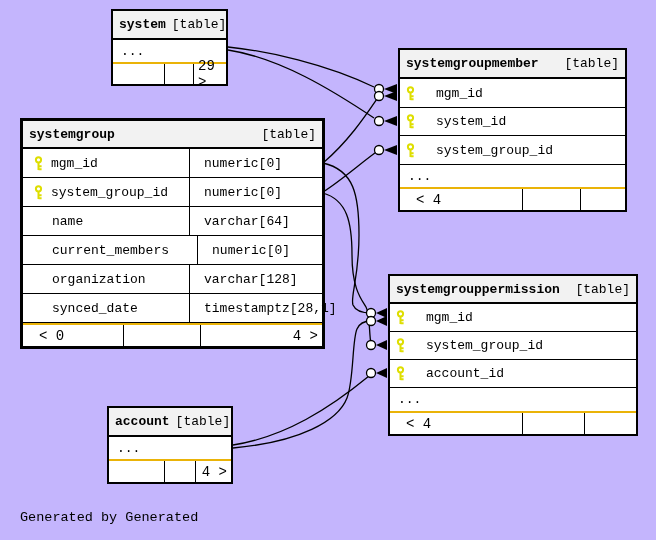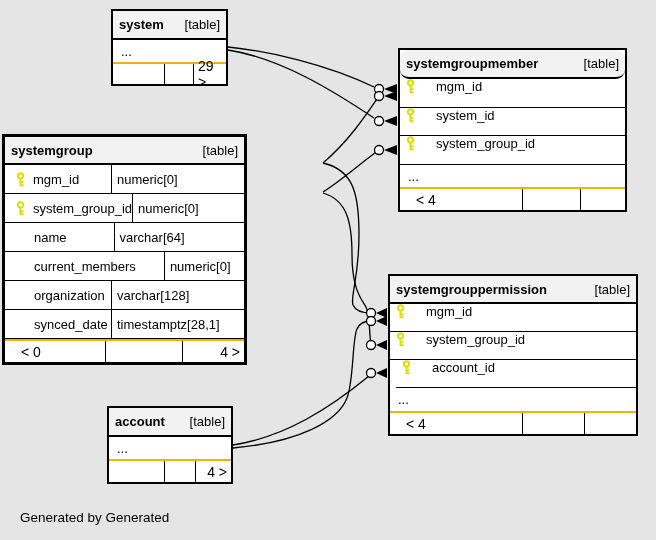--- a/index.html
+++ b/index.html
@@ -1,33 +1,33 @@
 <!DOCTYPE html>
 <html style="--key: #dede00; --hdr: #f2f2f2;"><head>
 <meta charset="utf-8">
 <style>
   html,body{margin:0;padding:0;background:#fff;}
   #canvas{
-    position:relative;width:656px;height:540px;background:#e5e5e5;overflow:hidden;
-    font-family:Liberation Sans, sans-serif;color:#000;
+    position:relative;width:656px;height:540px;background:#c4b5fd;overflow:hidden;
+    font-family:Liberation Mono, monospace;color:#000;
   }
   #edges{position:absolute;left:0;top:0;width:656px;height:540px;}
   .tbl{position:absolute;background:#fff;border:2px solid #000;box-sizing:border-box;font-size:13px;}
   .tbl--focus{border-width:3px;}
   .tbl-header{
     display:flex;justify-content:space-between;align-items:center;
     background:var(--hdr,#f2f2f2);border-bottom:2px solid #000;padding:0 6px;box-sizing:border-box;
   }
   .tbl-name{font-weight:bold;white-space:nowrap;}
   .tbl-tag{white-space:nowrap;margin-left:6px;}
-  .row{display:flex;align-items:flex-start;border-bottom:1px solid #000;box-sizing:border-box;}
+  .row{display:flex;align-items:center;border-bottom:1px solid #000;box-sizing:border-box;}
   .row:last-of-type{border-bottom:none;}
   .namecell{display:flex;align-items:center;flex:1;height:100%;box-sizing:border-box;padding-left:10px;}
   .namecell.nokey{padding-left:29px;}
-  .typecell{display:flex;align-items:center;height:100%;box-sizing:border-box;border-left:1px solid #000;padding-left:5px;}
+  .typecell{display:flex;align-items:center;height:100%;box-sizing:border-box;border-left:1px solid #000;padding-left:14px;}
   .keyicon{display:inline-flex;width:11px;margin-right:7px;flex:none;}
   .keyicon.wide{margin-left:5px;margin-right:20px;}
   .ellipsis{display:flex;align-items:center;padding-left:8px;box-sizing:border-box;}
   .tfoot{display:flex;border-top:2px solid #eab308;box-sizing:border-box;font-size:14px;padding-left:12px;}
   .tfoot .cell{display:flex;align-items:center;box-sizing:border-box;padding:0 4px;}
   .tfoot .cell + .cell{border-left:1px solid #000;}
   .tfoot .cell.right{justify-content:flex-end;}
   #note{position:absolute;left:20px;top:510px;font-size:13.5px;}
   svg.key{display:block;}
 </style>
@@ -76,21 +76,21 @@
     </div>
     <div class="ellipsis" style="height:22px;">...</div>
     <div class="tfoot" style="height:22px;">
       <div class="cell" style="width:39px;"></div>
       <div class="cell" style="width:29px;"></div>
       <div class="cell right" style="flex:1;">29 &gt;</div>
     </div>
   </div>
 
   <div class="tbl" style="left:398px;top:48px;width:229px;">
-    <div class="tbl-header" style="height:29px;border-radius:9px;">
+    <div class="tbl-header" style="height:29px;">
       <span class="tbl-name">systemgroupmember</span>
       <span class="tbl-tag">[table]</span>
     </div>
     <div class="row" style="height:29px;">
       <span class="keyicon wide">
         <svg class="key" width="11" height="15" viewBox="0 0 11 15">
             <circle cx="5.5" cy="3.8" r="2.6" fill="none" stroke="var(--key)" stroke-width="2"></circle>
             <path d="M5.5 6.4 L5.5 14 M5.5 10.3 L8.6 10.3 M5.5 13.2 L8.6 13.2" stroke="var(--key)" stroke-width="2" fill="none"></path>
           </svg>
       </span>
@@ -115,21 +115,21 @@
       <span>system_group_id</span>
     </div>
     <div class="ellipsis" style="height:22px;">...</div>
     <div class="tfoot" style="height:23px;">
       <div class="cell" style="width:110px;">&lt; 4</div>
       <div class="cell" style="width:58px;"></div>
       <div class="cell right" style="flex:1;"></div>
     </div>
   </div>
 
-  <div class="tbl tbl--focus" style="left:2px;top:118px;width:245px;margin-top:16px;">
+  <div class="tbl tbl--focus" style="left:20px;top:118px;width:305px;">
     <div class="tbl-header" style="height:28px;">
       <span class="tbl-name">systemgroup</span>
       <span class="tbl-tag">[table]</span>
     </div>
     <div class="row" style="height:29px;">
       <div class="namecell">
         <span class="keyicon">
           <svg class="key" width="11" height="15" viewBox="0 0 11 15">
               <circle cx="5.5" cy="3.8" r="2.6" fill="none" stroke="var(--key)" stroke-width="2"></circle>
               <path d="M5.5 6.4 L5.5 14 M5.5 10.3 L8.6 10.3 M5.5 13.2 L8.6 13.2" stroke="var(--key)" stroke-width="2" fill="none"></path>
@@ -198,21 +198,21 @@
     </div>
     <div class="row" style="height:28px;">
       <span class="keyicon wide">
         <svg class="key" width="11" height="15" viewBox="0 0 11 15">
             <circle cx="5.5" cy="3.8" r="2.6" fill="none" stroke="var(--key)" stroke-width="2"></circle>
             <path d="M5.5 6.4 L5.5 14 M5.5 10.3 L8.6 10.3 M5.5 13.2 L8.6 13.2" stroke="var(--key)" stroke-width="2" fill="none"></path>
           </svg>
       </span>
       <span>system_group_id</span>
     </div>
-    <div class="row" style="height:28px;margin-left:6px;">
+    <div class="row" style="height:28px;">
       <span class="keyicon wide">
         <svg class="key" width="11" height="15" viewBox="0 0 11 15">
             <circle cx="5.5" cy="3.8" r="2.6" fill="none" stroke="var(--key)" stroke-width="2"></circle>
             <path d="M5.5 6.4 L5.5 14 M5.5 10.3 L8.6 10.3 M5.5 13.2 L8.6 13.2" stroke="var(--key)" stroke-width="2" fill="none"></path>
           </svg>
       </span>
       <span>account_id</span>
     </div>
     <div class="ellipsis" style="height:23px;">...</div>
     <div class="tfoot" style="height:23px;">

